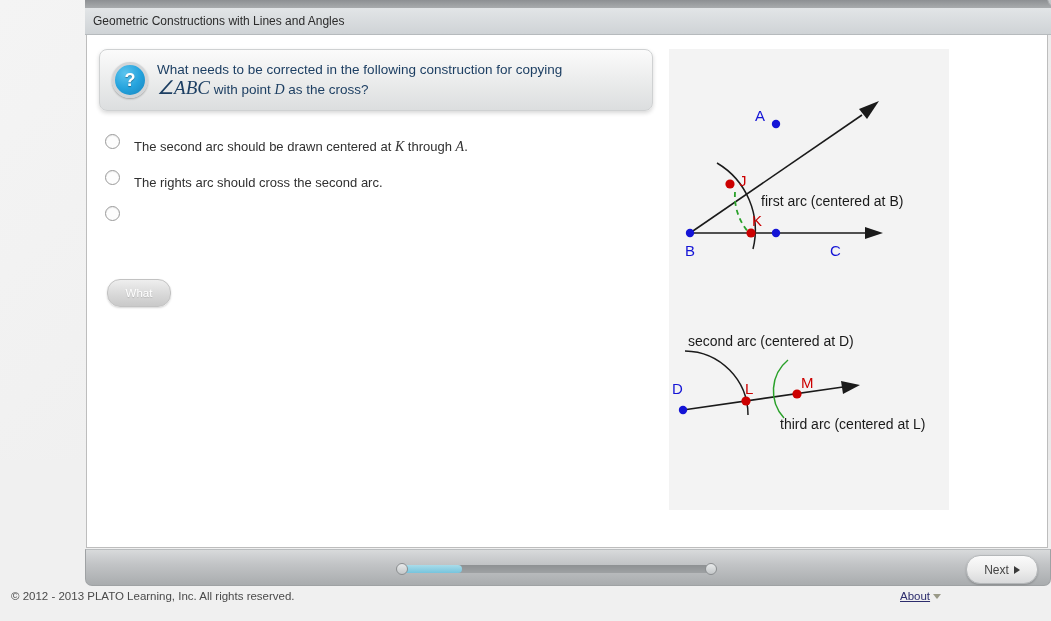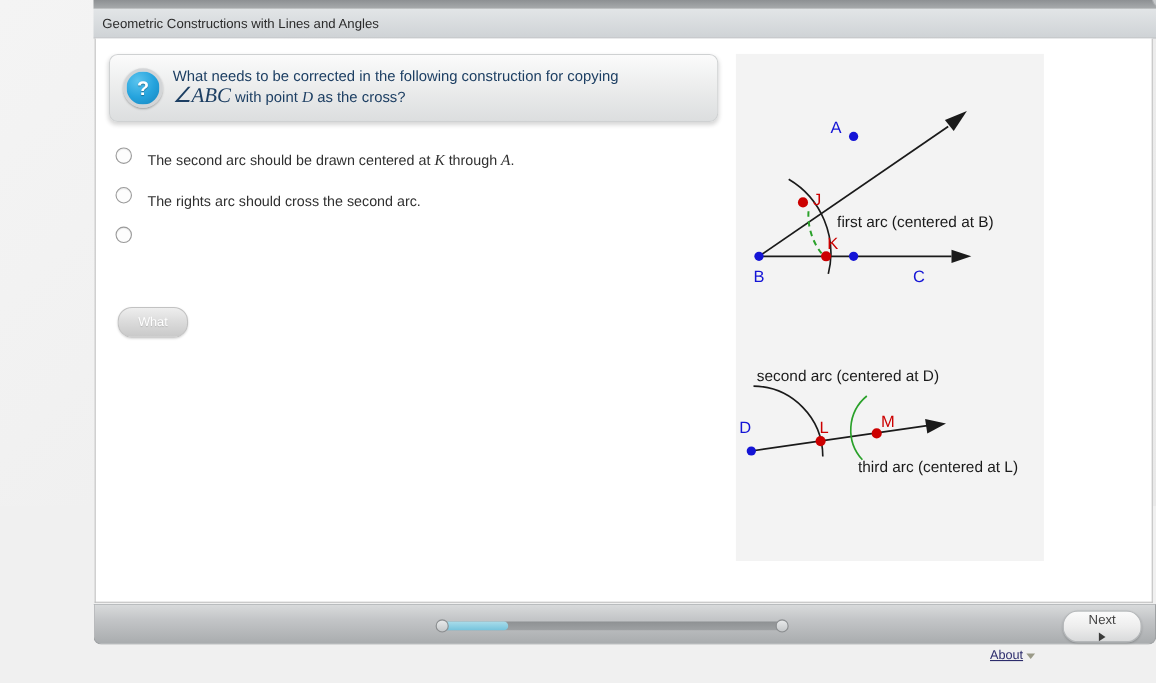--- a/index.html
+++ b/index.html
@@ -154,21 +154,20 @@
   .next-button {
     position: absolute; left: 880px; top: 5px;
     width: 70px; height: 27px; border-radius: 14px;
     background: linear-gradient(180deg,#fbfbfb 0%,#ededed 52%,#d9dadb 100%);
     border: 1px solid #b4b7b9;
     box-shadow: 0 1px 2px rgba(0,0,0,0.2);
     display: flex; align-items: center; justify-content: center;
     gap: 5px;
     font-size: 12px; color: #444444;
     cursor: pointer;
-    flex-direction: column;
   }
   .next-caret {
     width: 0; height: 0;
     border-left: 6px solid #3a3a3a;
     border-top: 4px solid transparent;
     border-bottom: 4px solid transparent;
   }
 
   
   .footer-copyright {
@@ -294,18 +293,19 @@
         <div class="progress-knob knob-end"></div>
       </div>
       <div class="next-button">
         <span>Next</span>
         <span class="next-caret"></span>
       </div>
     </div>
 
   </div>
 
+  <div class="footer-copyright">© 2012 - 2013 PLATO Learning, Inc. All rights reserved.</div>
   <div class="footer-about">
     <span class="lbl">About</span>
     <span class="about-caret"></span>
   </div>
 
 </div>
 
 </body></html>

